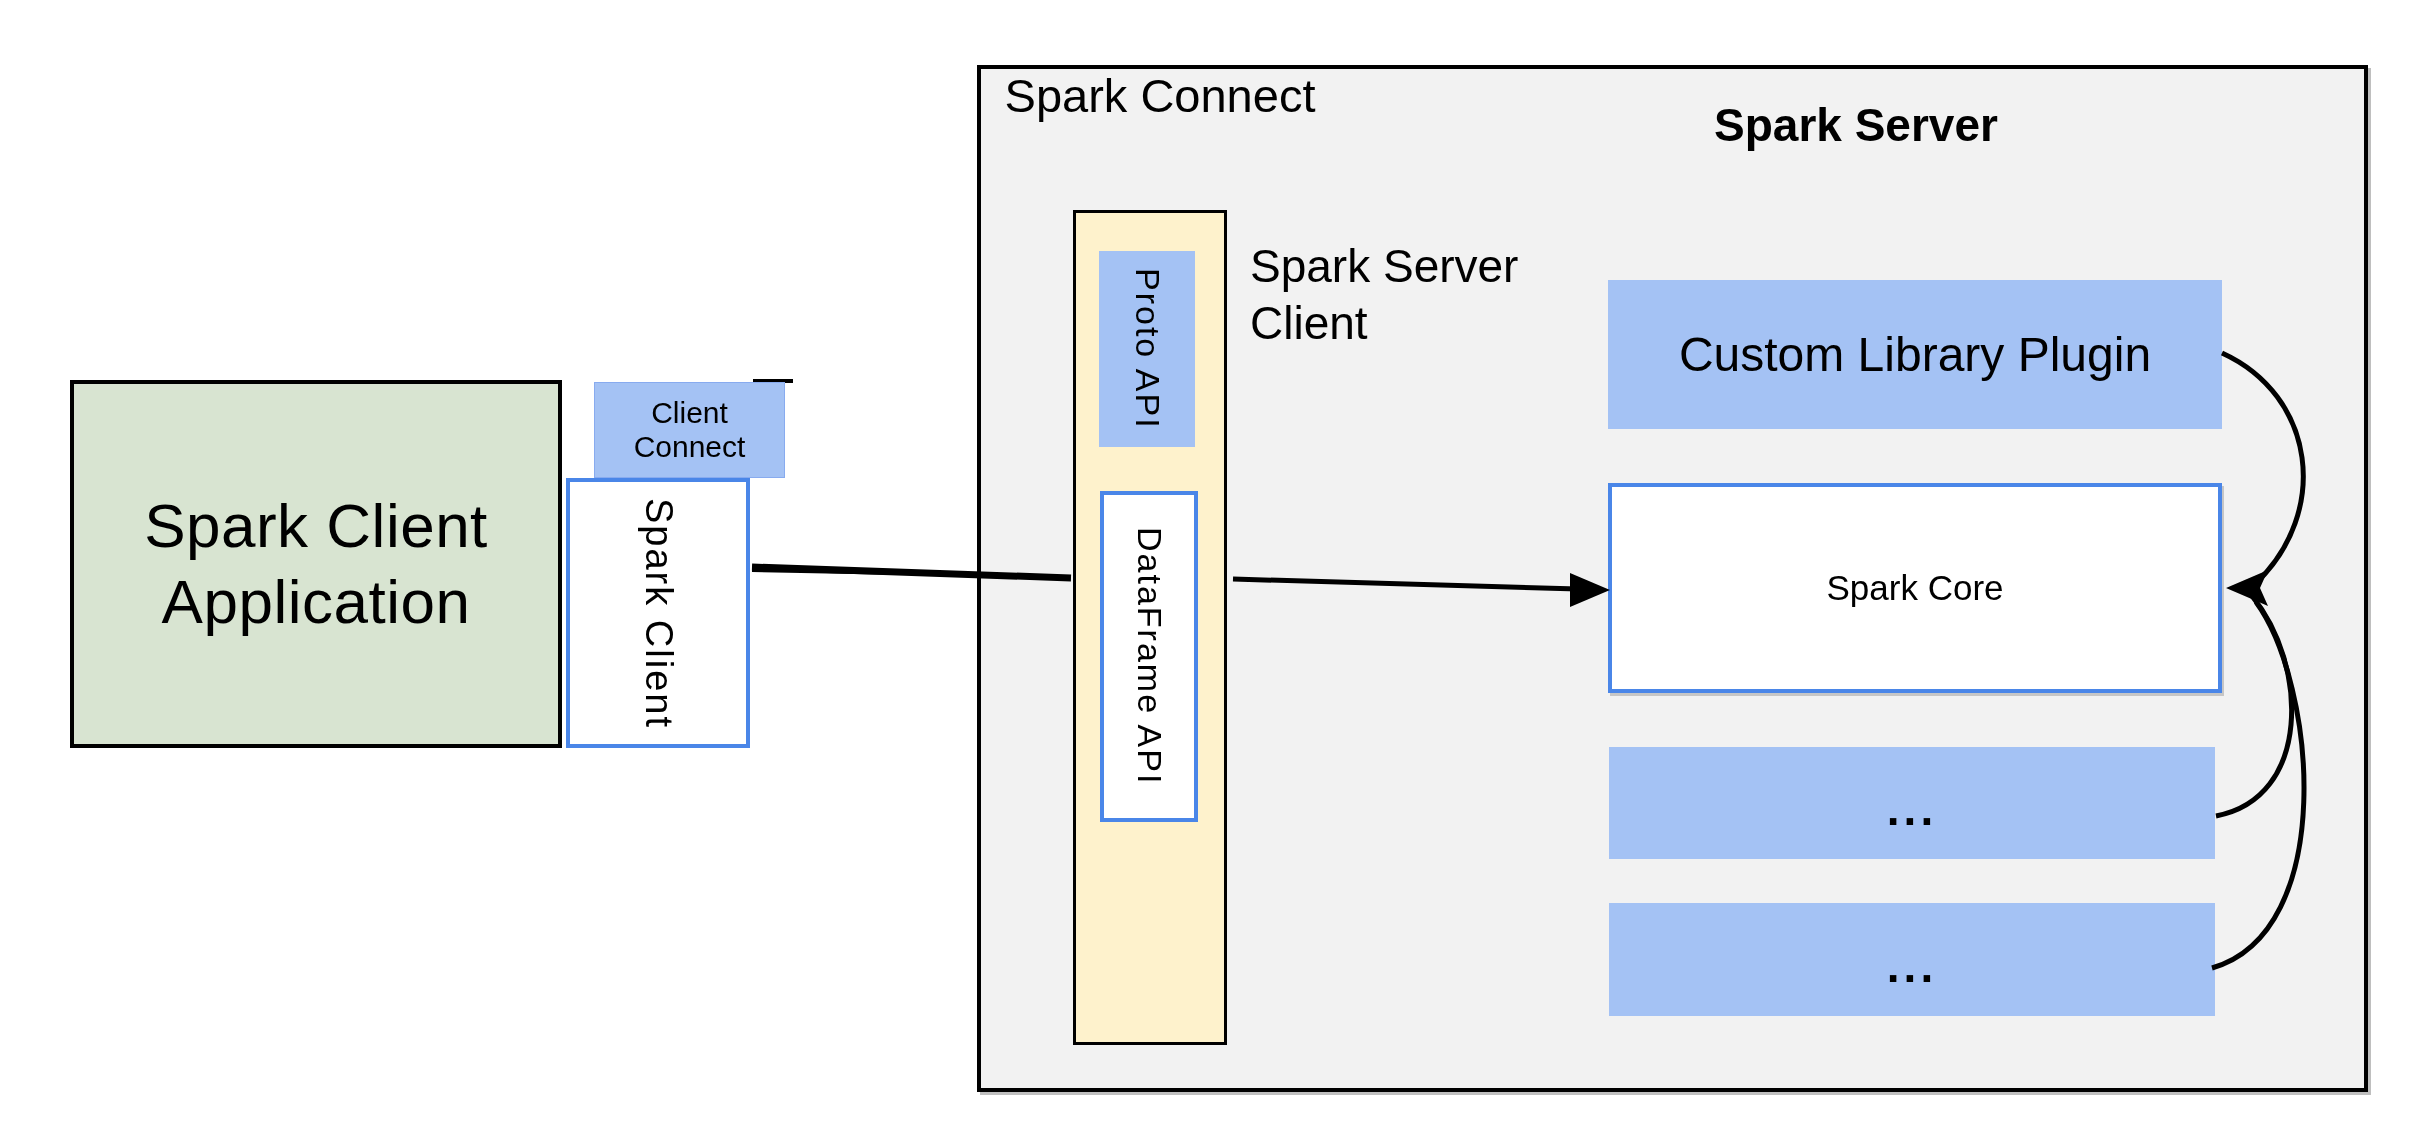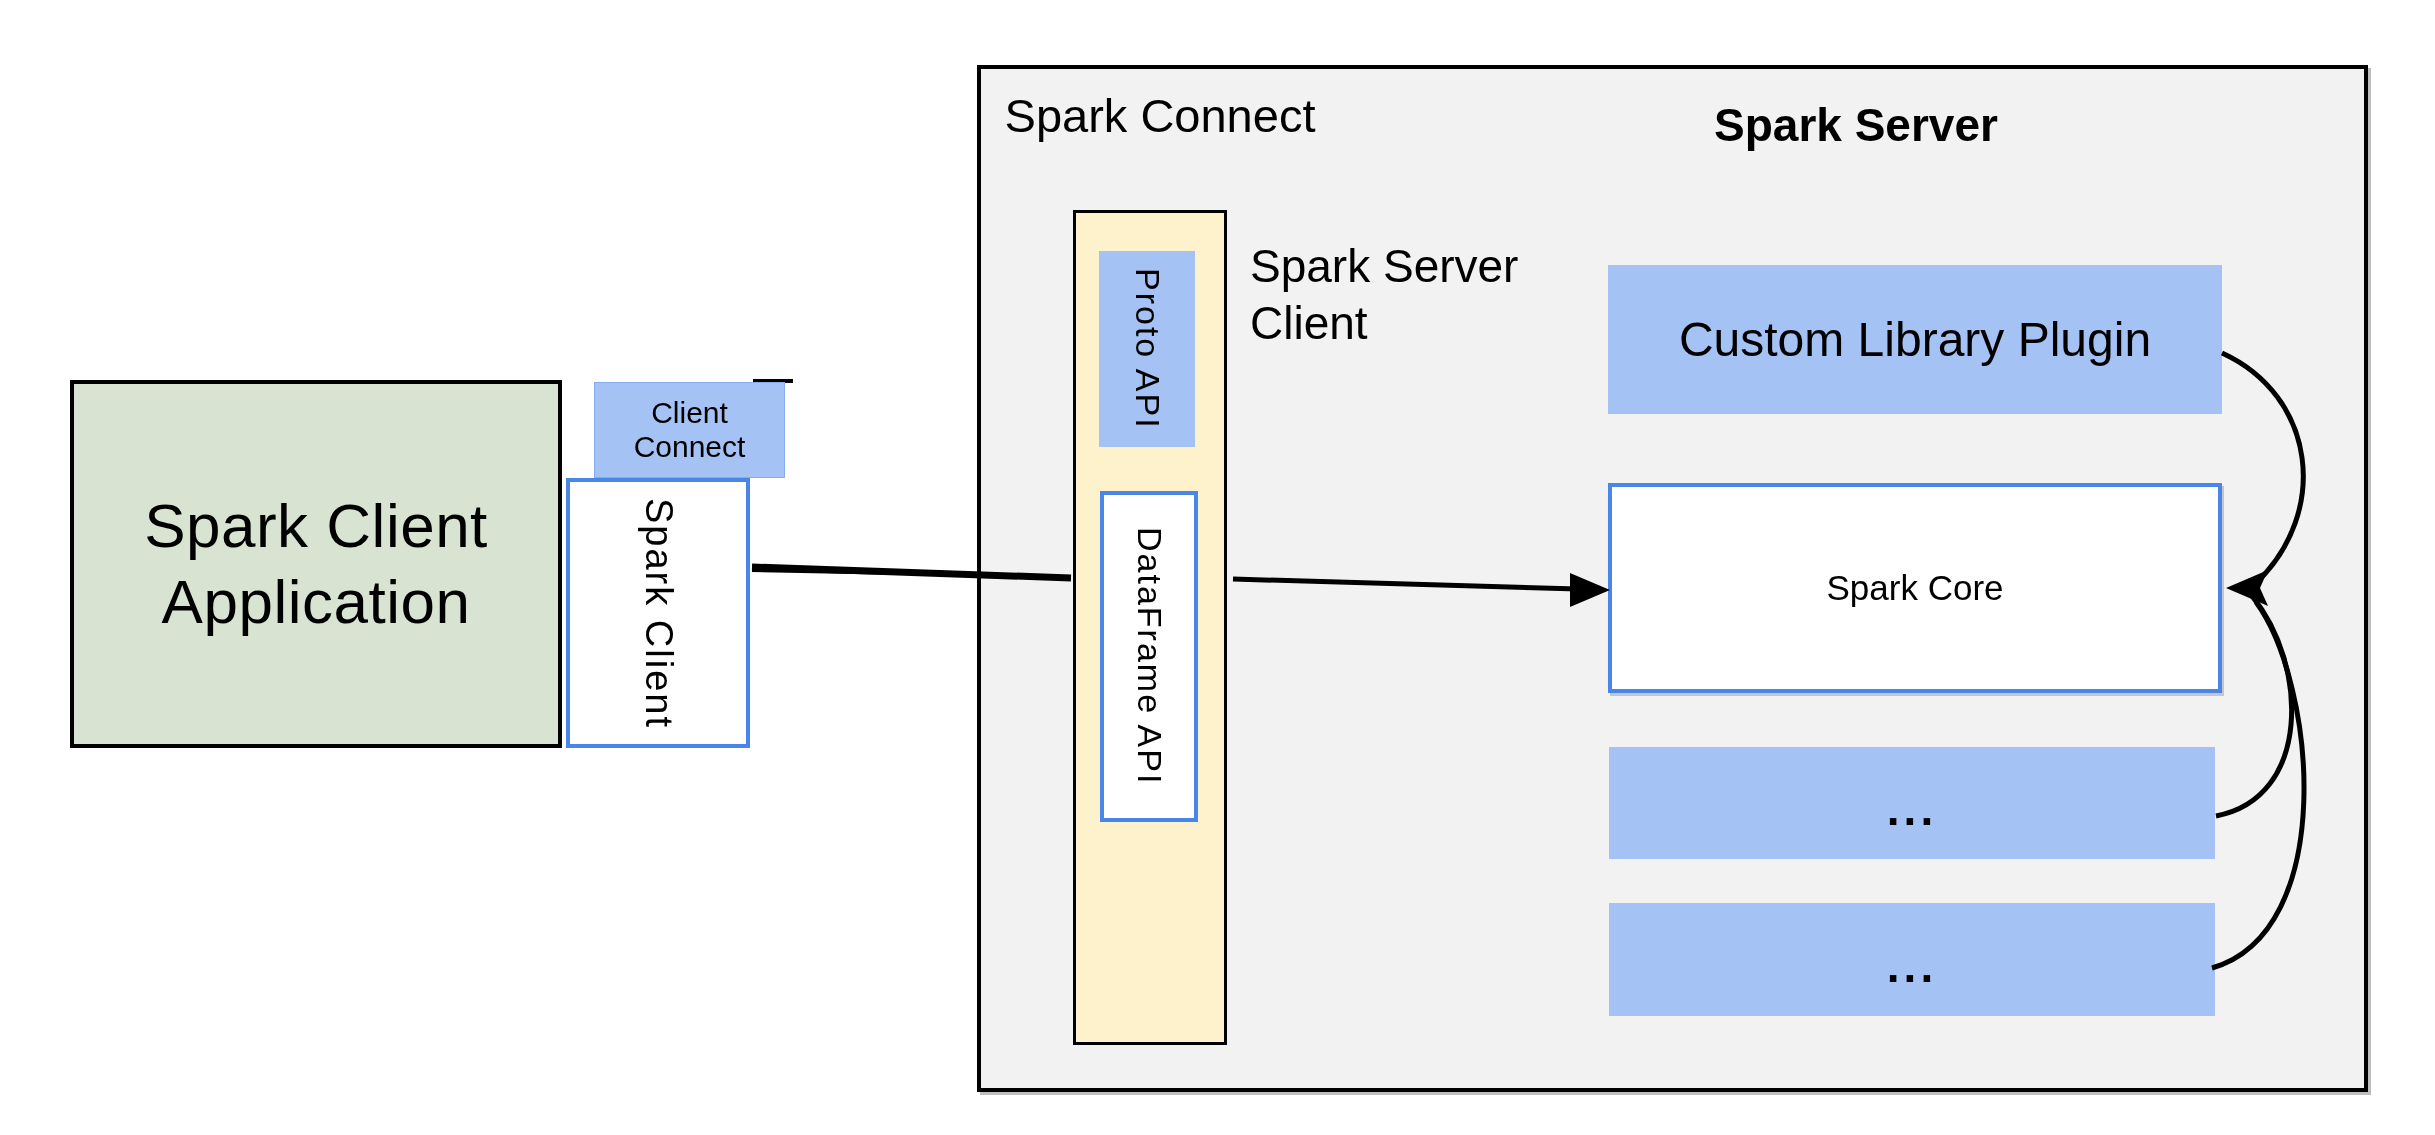--- a/index.html
+++ b/index.html
@@ -10,33 +10,33 @@
 
   
   .green-box{left:70px;top:380px;width:492px;height:368px;background:#d8e4d1;border:4px solid #000;}
   .stray-line{left:753px;top:379px;width:40px;height:4px;background:#000;position:absolute;}
   .client-package{left:594px;top:382px;width:191px;height:96px;background:#a4c2f4;border:1px solid #88abef;}
   .spark-client-white{left:566px;top:478px;width:184px;height:270px;background:#fff;border:4px solid #4a86e8;}
   .server-box{left:977px;top:65px;width:1391px;height:1027px;background:#f2f2f2;border:4px solid #000;box-shadow:3px 3px 0 rgba(0,0,0,.25);}
   .yellow-box{left:1073px;top:210px;width:154px;height:835px;background:#fef2cc;border:3px solid #000;}
   .proto-box{left:1099px;top:251px;width:96px;height:196px;background:#a4c2f4;}
   .dfapi-box{left:1100px;top:491px;width:98px;height:331px;background:#fff;border:4px solid #4a86e8;}
-  .clp-box{left:1608px;top:265px;width:614px;height:149px;background:#a4c2f4;}
+  .clp-box{left:1608px;top:280px;width:614px;height:149px;background:#a4c2f4;}
   .core-box{left:1608px;top:483px;width:614px;height:210px;background:#fff;border:4px solid #4a86e8;box-shadow:2px 3px 0 rgba(0,0,0,.18);}
   .slot1-box{left:1609px;top:747px;width:606px;height:112px;background:#a4c2f4;}
   .slot2-box{left:1609px;top:903px;width:606px;height:113px;background:#a4c2f4;}
 
   
   .app-label{font-size:62px;line-height:76px;letter-spacing:.5px;}
   .cp-label{font-size:30px;line-height:34px;}
   .vtext{writing-mode:vertical-rl;text-orientation:mixed;letter-spacing:2px;}
   .client-vtext{font-size:38px;}
   .api-vtext{font-size:34px;}
   .label-block{position:absolute;white-space:nowrap;}
-  .connect-label{left:910px;top:68px;width:500px;text-align:center;font-size:47px;line-height:56px;margin-top:20px;}
+  .connect-label{left:910px;top:68px;width:500px;text-align:center;font-size:47px;line-height:56px;}
   .server-title{left:1606px;top:98px;width:500px;text-align:center;font-size:46px;font-weight:bold;}
   .library-label{left:1250px;top:238px;text-align:left;font-size:46px;line-height:57px;}
   .clp-label{font-size:48px;}
   .core-label{font-size:35px;}
   .dots{font-size:46px;font-weight:bold;transform:translateY(6px);letter-spacing:4px;}
 
   svg.arrows{position:absolute;left:0;top:0;z-index:60;pointer-events:none;}
 </style>
 </head>
 <body>

